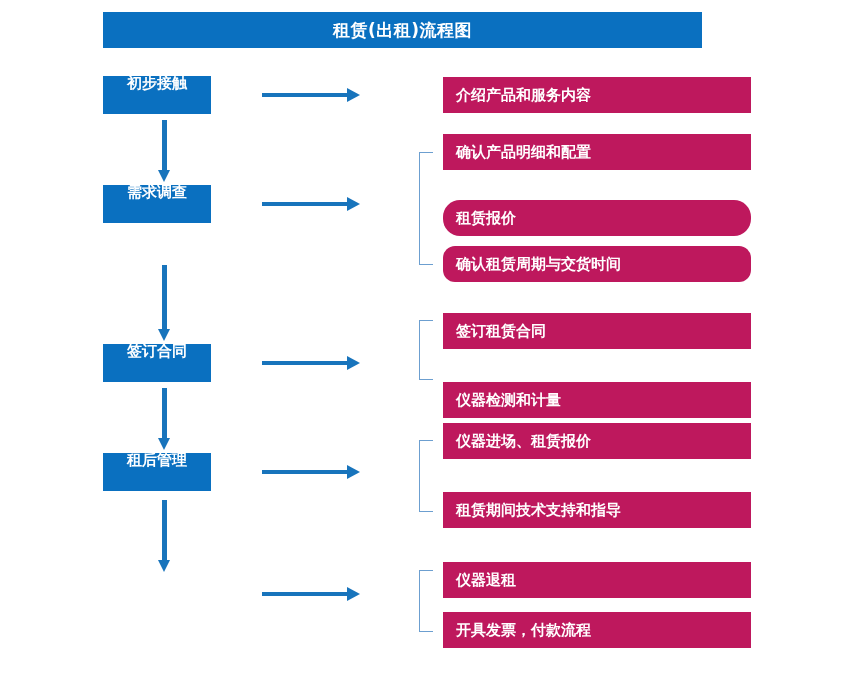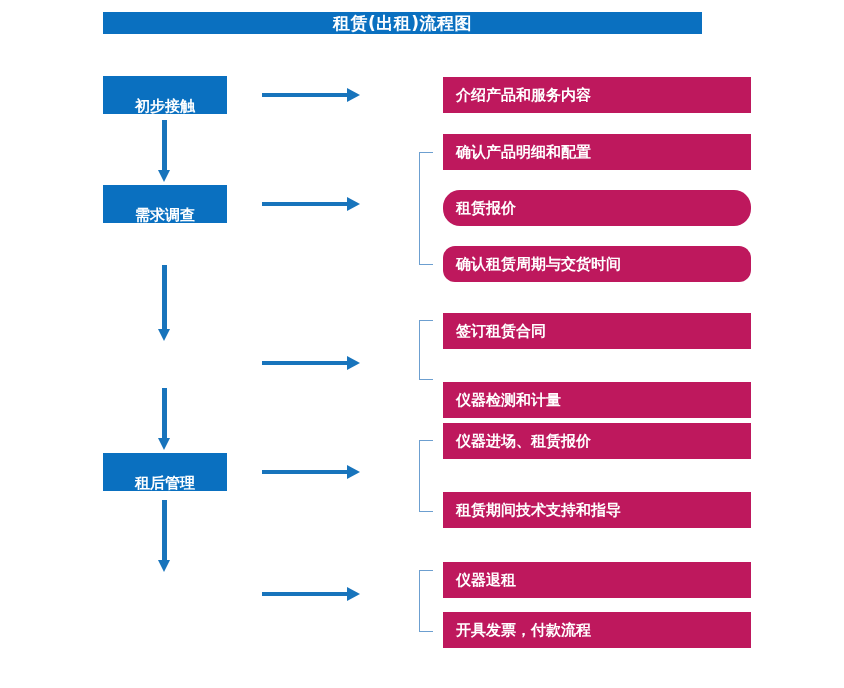--- a/index.html
+++ b/index.html
@@ -18,44 +18,44 @@
     background: #ffffff;
     overflow: hidden;
   }
 
   
   .title-bar {
     position: absolute;
     left: 103px;
     top: 12px;
     width: 599px;
-    height: 22px;
+    height: 36px;
     background: #0A70C0;
     display: flex;
     align-items: center;
     justify-content: center;
   }
   .title-bar .title-text {
     color: #ffffff;
     font-size: 17px;
     font-weight: bold;
     letter-spacing: 0.5px;
     line-height: 1;
     white-space: nowrap;
   }
 
   
   .stage-box {
     position: absolute;
     left: 103px;
-    width: 124px;
+    width: 108px;
     height: 38px;
     background: #0A70C0;
     display: flex;
-    align-items: flex-end;
+    align-items: flex-start;
     justify-content: center;
   }
   .stage-box .stage-text {
     color: #ffffff;
     font-size: 15px;
     font-weight: bold;
     line-height: 1;
     white-space: nowrap;
   }
 
@@ -147,20 +147,23 @@
   <div class="title-bar">
     <span class="title-text">租赁(出租)流程图</span>
   </div>
 
   <div class="stage-box" style="top:76px;">
     <span class="stage-text">初步接触</span>
   </div>
   <div class="stage-box" style="top:185px;">
     <span class="stage-text">需求调查</span>
   </div>
+  <div class="stage-box" style="top:344px;">
+    <span class="stage-text">签订合同</span>
+  </div>
   <div class="stage-box" style="top:453px;">
     <span class="stage-text">租后管理</span>
   </div>
 
   <div class="v-arrow" style="top:120px; height:62px;">
     <div class="shaft" style="height:50px;"></div>
     <div class="head"></div>
   </div>
   <div class="v-arrow" style="top:265px; height:76px;">
     <div class="shaft" style="height:64px;"></div>
@@ -200,21 +203,21 @@
   <div class="bracket" style="top:320px; height:60px;"></div>
   <div class="bracket" style="top:440px; height:72px;"></div>
   <div class="bracket" style="top:570px; height:62px;"></div>
 
   <div class="detail-box" style="top:77px;">
     <span class="detail-text">介绍产品和服务内容</span>
   </div>
   <div class="detail-box" style="top:134px;">
     <span class="detail-text">确认产品明细和配置</span>
   </div>
-  <div class="detail-box" style="top:190px;border-radius:17px;">
+  <div class="detail-box" style="top:200px;border-radius:17px;">
     <span class="detail-text">租赁报价</span>
   </div>
   <div class="detail-box" style="top:246px;border-radius:12px;">
     <span class="detail-text">确认租赁周期与交货时间</span>
   </div>
   <div class="detail-box" style="top:313px;">
     <span class="detail-text">签订租赁合同</span>
   </div>
   <div class="detail-box" style="top:382px;">
     <span class="detail-text">仪器检测和计量</span>

